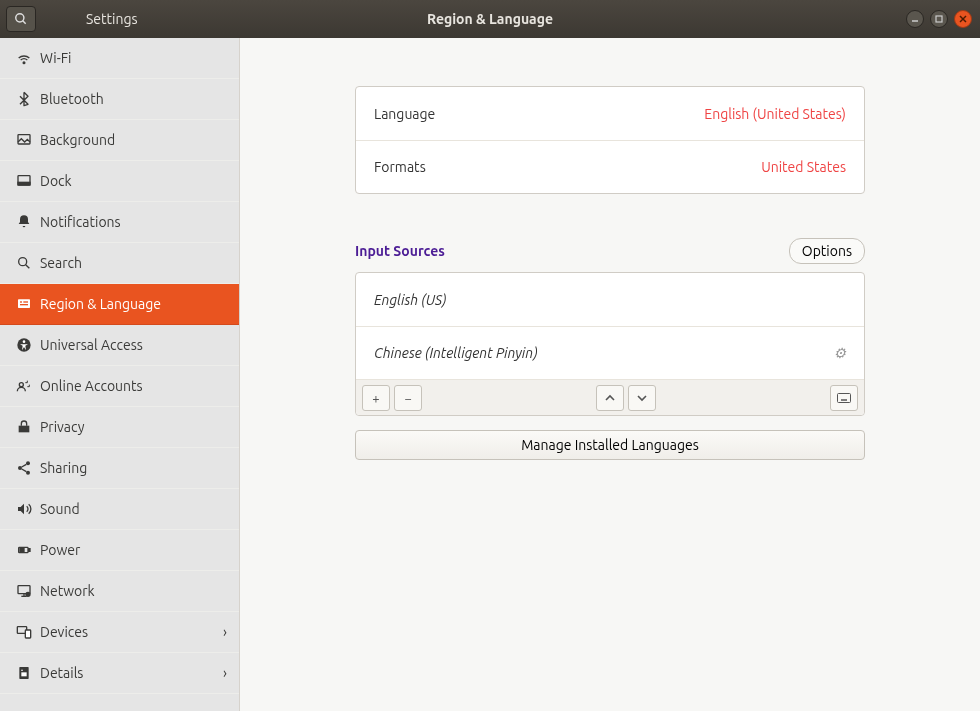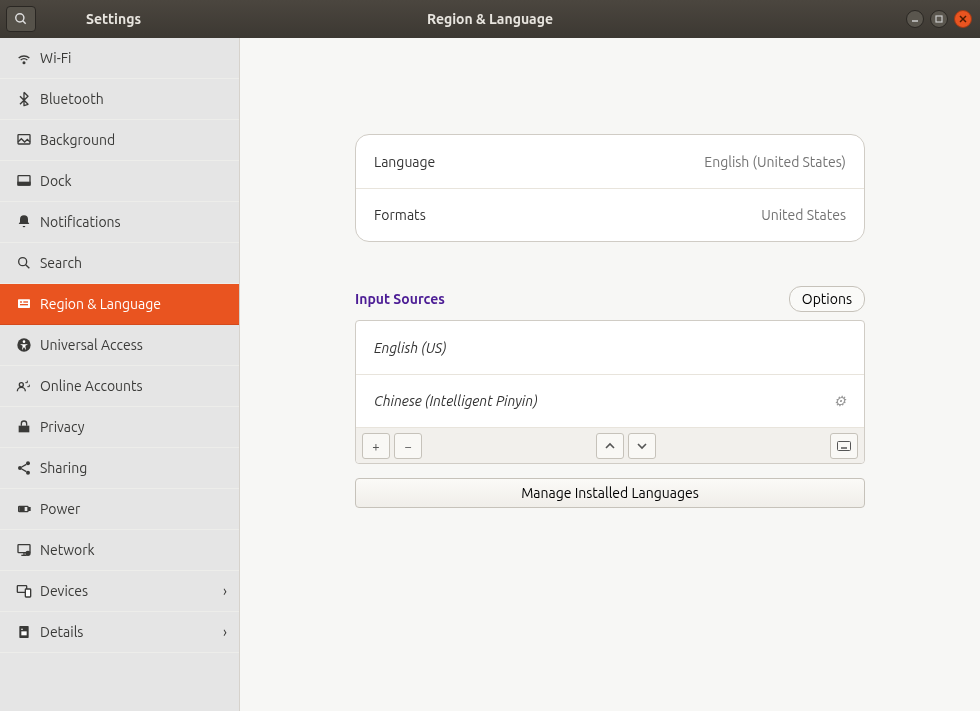--- a/index.html
+++ b/index.html
@@ -8,21 +8,21 @@
 .titlebar {
   height: 38px; background: linear-gradient(#4b463f, #3c3832);
   display: flex; align-items: center; color: #e8e5df;
   position: relative;
 }
 .titlebar .search-btn {
   width: 30px; height: 26px; margin-left: 6px;
   background: #56524a; border: 1px solid #2a2723; border-radius: 4px;
   display: flex; align-items: center; justify-content: center; cursor: pointer;
 }
-.titlebar .app-title { margin-left: 50px; font-weight: 700; font-size: 14px; }
+.titlebar .app-title { margin-left: 50px; font-weight: 400; font-size: 14px; }
 .titlebar .page-title {
   position: absolute; left: 50%; transform: translateX(-50%);
   font-weight: 600; font-size: 14px;
 }
 .window-buttons {
   position: absolute; right: 8px; display: flex; gap: 6px; align-items: center;
 }
 .window-btn {
   width: 18px; height: 18px; border-radius: 50%; border: 1px solid #2a2723;
   background: #5a564e; display: flex; align-items: center; justify-content: center;
@@ -43,28 +43,28 @@
 .sidebar-item .label { margin-left: 4px; }
 .sidebar-item.active { background: #e95420; color: #fff; border-bottom-color: #d44a1c; }
 .sidebar-item .chevron {
   position: absolute; right: 12px; font-size: 14px; color: #3a3a38;
 }
 
 .content {
   flex: 1; padding: 48px 0 0 0; display: flex; flex-direction: column; align-items: center;
 }
 .panel {
-  width: 510px; border: 1px solid #d0ccc5; border-radius: 14px; background: #fff; margin-top: 48px;
+  width: 510px; border: 1px solid #d0ccc5; border-radius: 4px; background: #fff;
 }
 .row {
   display: flex; justify-content: space-between; align-items: center;
   padding: 0 18px; height: 53px; font-size: 14px; color: #333;
 }
 .row + .row { border-top: 1px solid #e8e4dc; }
-.row .value { color: #737373; }
+.row .value { color: #ef4444; }
 
 .section-head {
   width: 510px; display: flex; justify-content: space-between; align-items: center;
   margin-top: 44px; margin-bottom: 8px;
 }
 .section-head h3 { font-size: 14px; font-weight: 700; color: #4c1d95; }
 .options-btn {
   padding: 4px 12px; font-size: 14px; background: #fafaf8;
   border: 1px solid #c6c2ba; border-radius: 12px; cursor: pointer;
 }
@@ -230,20 +230,29 @@
             <circle cx="6" cy="12" r="3"></circle>
             <circle cx="18" cy="19" r="3"></circle>
             <line x1="8.5" y1="10.5" x2="15.5" y2="6.5" stroke="#3a3a38" stroke-width="2"></line>
             <line x1="8.5" y1="13.5" x2="15.5" y2="17.5" stroke="#3a3a38" stroke-width="2"></line>
           </svg>
         </span>
         <span class="label">Sharing</span>
       </div>
       <div class="sidebar-item">
         <span class="icon">
+          <svg width="16" height="16" viewBox="0 0 24 24" fill="#3a3a38">
+            <path d="M3 9 h4 l5-5 v16 l-5-5 h-4 z"></path>
+            <path d="M16 8 a5 5 0 0 1 0 8 M19 5 a9 9 0 0 1 0 14" fill="none" stroke="#3a3a38" stroke-width="2"></path>
+          </svg>
+        </span>
+        <span class="label">Sound</span>
+      </div>
+      <div class="sidebar-item">
+        <span class="icon">
           <svg width="16" height="16" viewBox="0 0 24 24" fill="none" stroke="#3a3a38" stroke-width="2">
             <rect x="4" y="8" width="14" height="8" rx="1"></rect>
             <rect x="19" y="10" width="2" height="4" fill="#3a3a38"></rect>
             <rect x="6" y="10" width="6" height="4" fill="#3a3a38"></rect>
           </svg>
         </span>
         <span class="label">Power</span>
       </div>
       <div class="sidebar-item">
         <span class="icon">

